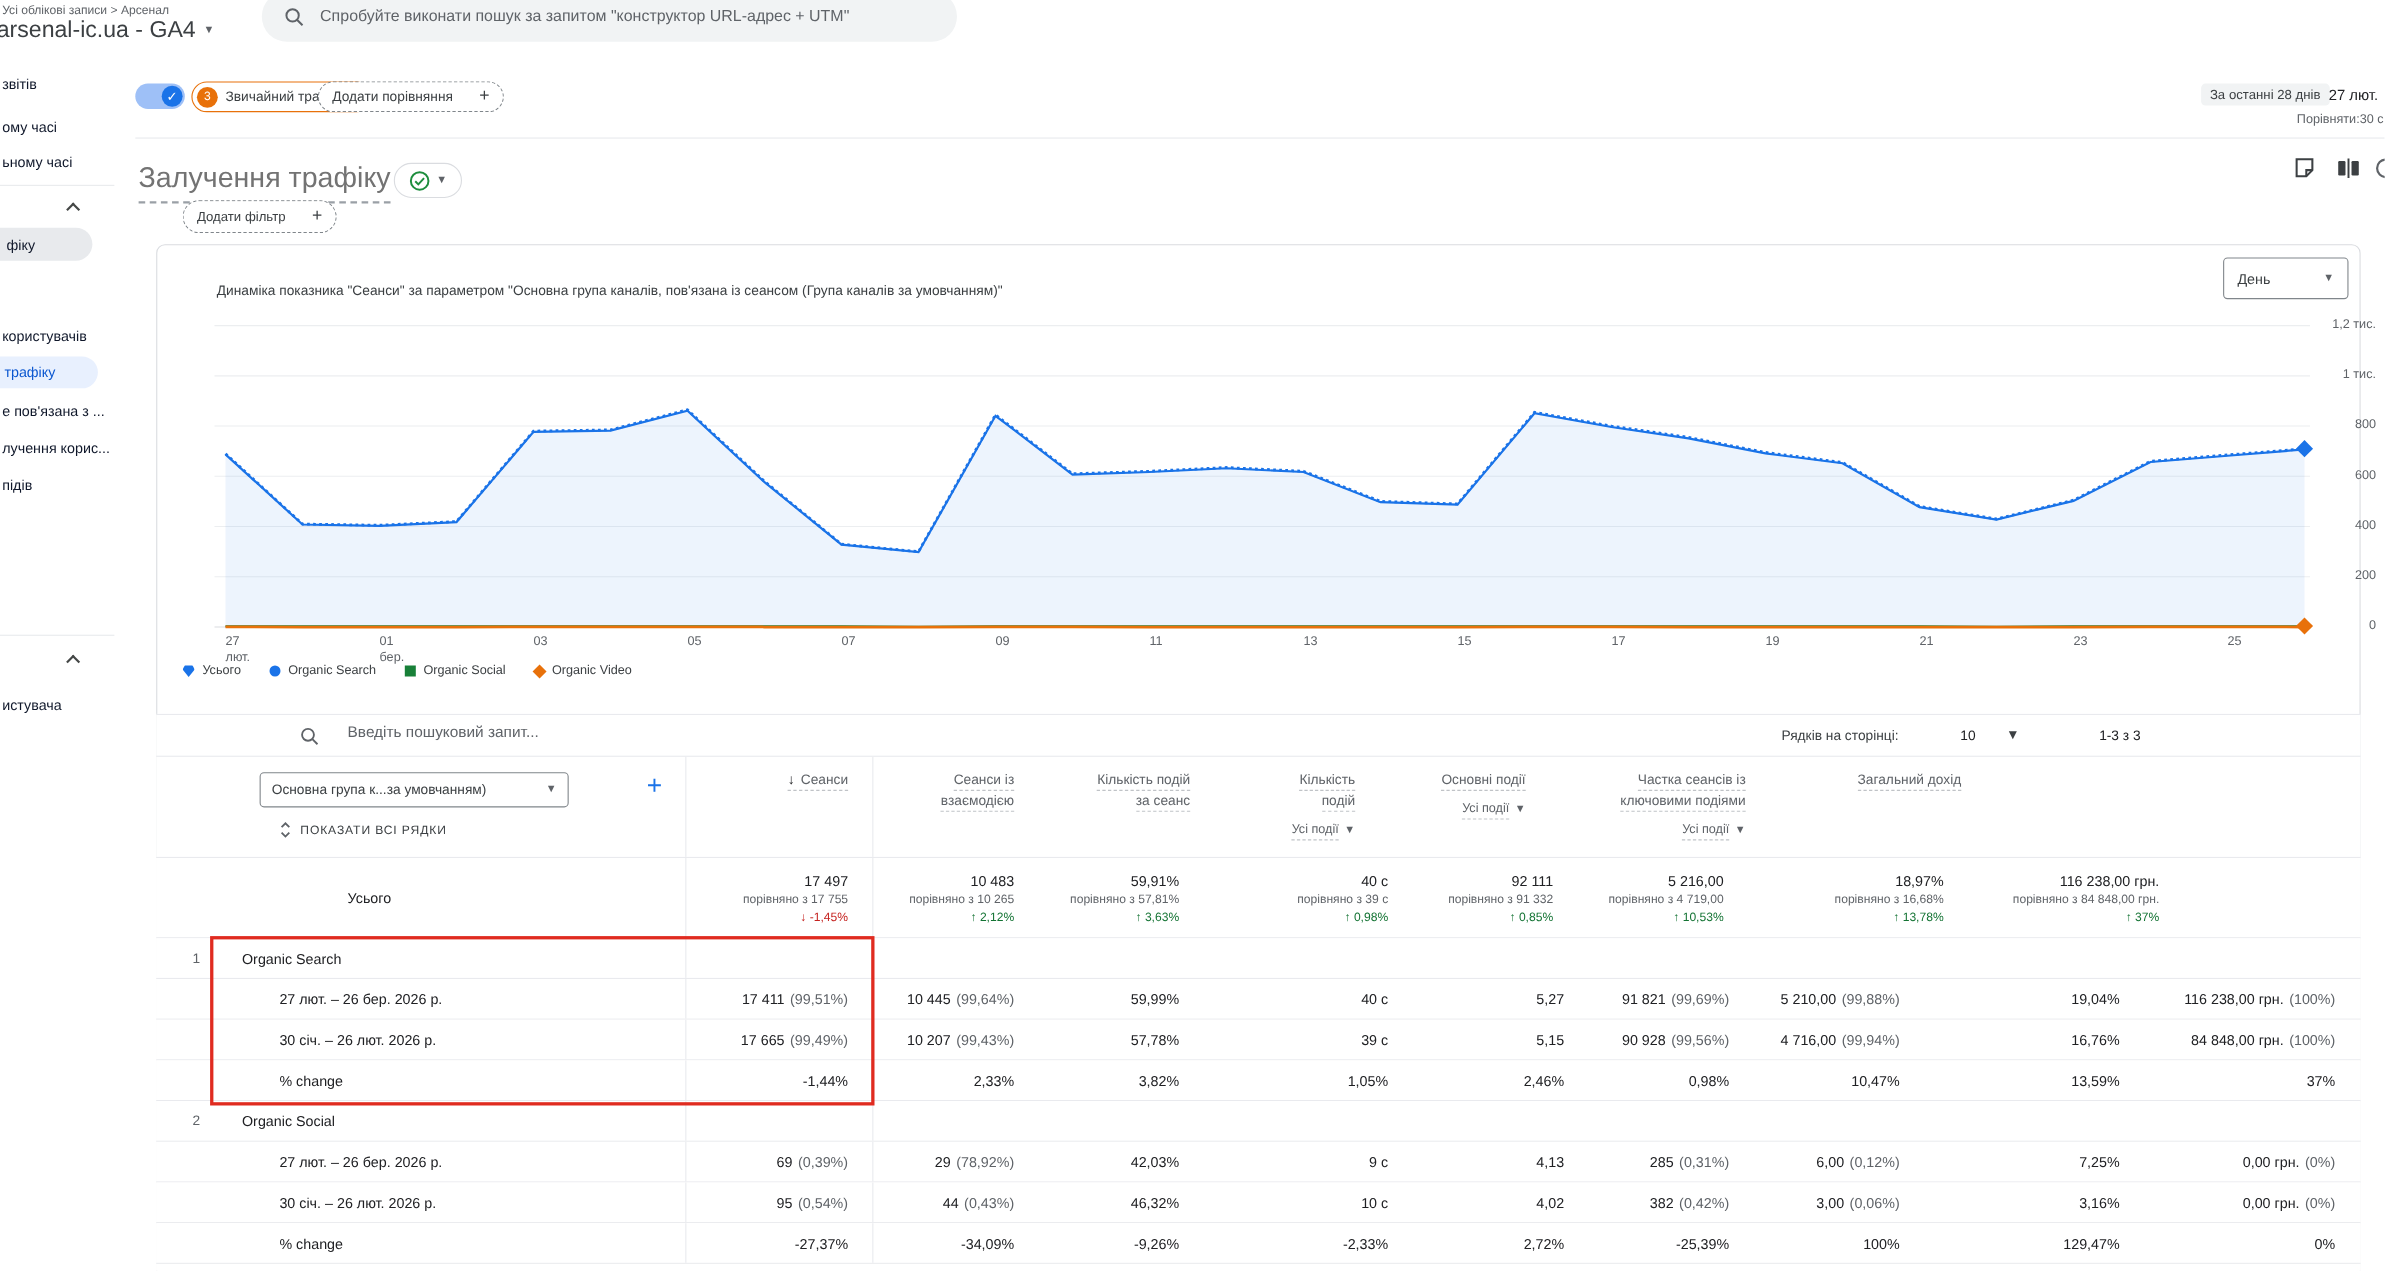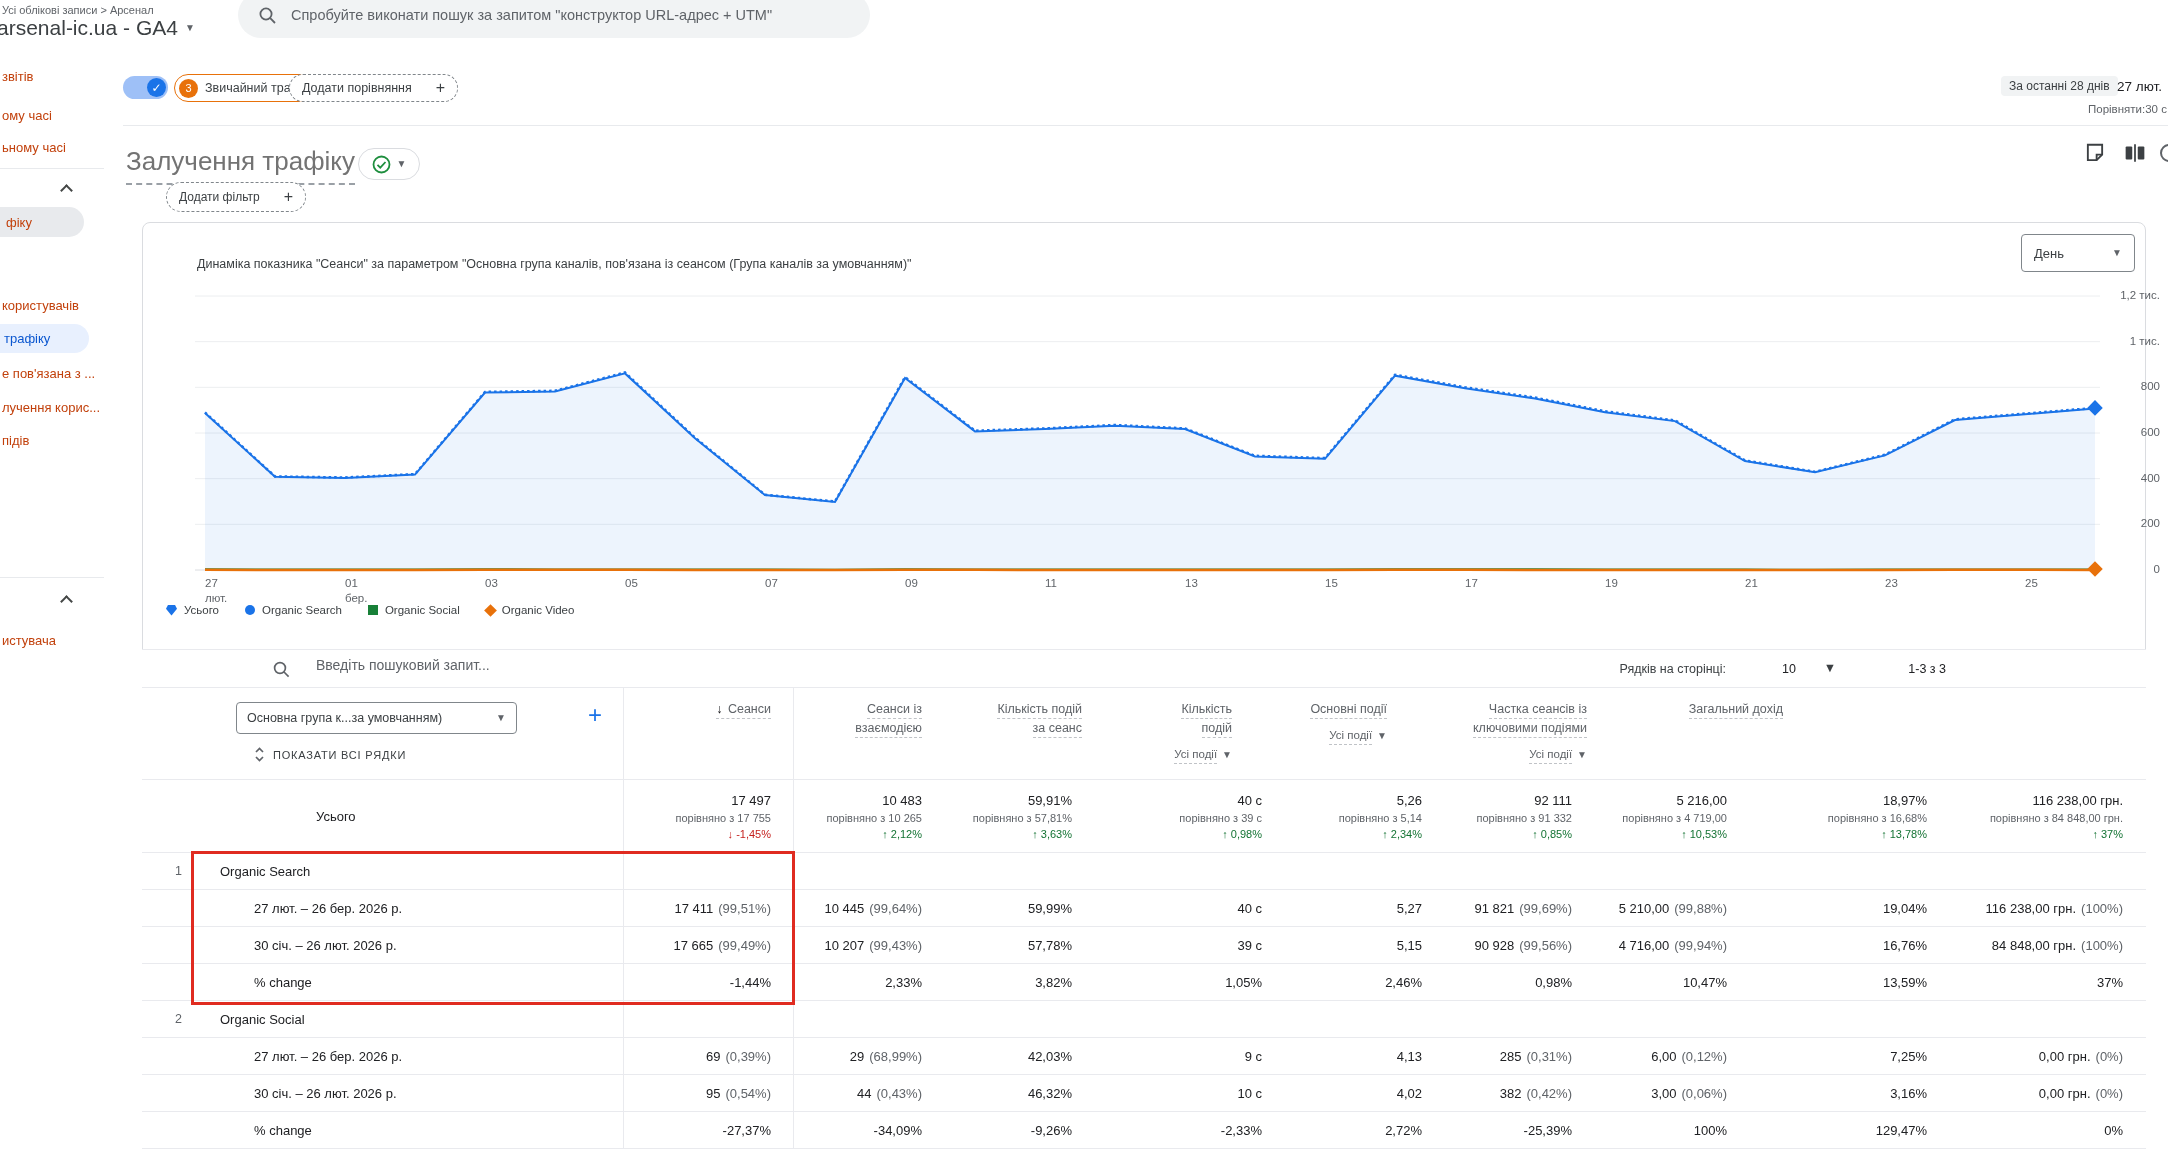--- a/index.html
+++ b/index.html
@@ -77,21 +77,21 @@
   .vs{font-size:11px;color:#5f6368}
   .delta{font-size:11px}
   .delta.up{color:#137333}
   .delta.down{color:#c5221f}
   .totlabel{padding-left:174px;font-size:13px;color:#202124}
   .gnum{width:78px;padding-left:33px;color:#5f6368;font-size:12.5px}
   .gname{font-size:13px;color:#202124}
   .sublabel{padding-left:112px}
   .paren{color:#5f6368;margin-left:5px}
   
-  .sideitem{position:absolute;left:2px;font-size:13px;color:#c2410c;white-space:nowrap}
+  .sideitem{position:absolute;left:2px;font-size:13px;color:#0f172a;white-space:nowrap}
   .sidepill{position:absolute;border-radius:16px;display:flex;align-items:center}
   .chev{position:absolute;width:9px;height:9px;border-top:2px solid #444746;border-right:2px solid #444746;transform:rotate(-45deg)}
   .redbox{position:absolute;border:3px solid #e02b20;pointer-events:none;z-index:40}
 </style>
 </head>
 <body>
 
 <div class="screen">
 
   <div class="abs breadcrumb" style="left:2px;top:4px">
@@ -333,25 +333,20 @@
           <div class="tcell c3 stack">
             <span>59,91%</span>
             <span class="vs">порівняно з 57,81%</span>
             <span class="delta up">↑ 3,63%</span>
           </div>
           <div class="tcell c4 stack">
             <span>40 с</span>
             <span class="vs">порівняно з 39 с</span>
             <span class="delta up">↑ 0,98%</span>
           </div>
-          <div class="tcell c5 stack">
-            <span>5,26</span>
-            <span class="vs">порівняно з 5,14</span>
-            <span class="delta up">↑ 2,34%</span>
-          </div>
           <div class="tcell c6 stack">
             <span>92 111</span>
             <span class="vs">порівняно з 91 332</span>
             <span class="delta up">↑ 0,85%</span>
           </div>
           <div class="tcell c7 stack">
             <span>5 216,00</span>
             <span class="vs">порівняно з 4 719,00</span>
             <span class="delta up">↑ 10,53%</span>
           </div>
@@ -505,21 +500,21 @@
         <div class="trow h37">
           <div class="tcell c0">
             <span class="sublabel">27 лют. – 26 бер. 2026 р.</span>
           </div>
           <div class="tcell c1">
             <span>69</span>
             <span class="paren">(0,39%)</span>
           </div>
           <div class="tcell c2">
             <span>29</span>
-            <span class="paren">(68,99%)</span>
+            <span class="paren">(78,92%)</span>
           </div>
           <div class="tcell c3">
             <span>42,03%</span>
           </div>
           <div class="tcell c4">
             <span>9 с</span>
           </div>
           <div class="tcell c5">
             <span>4,13</span>
           </div>

